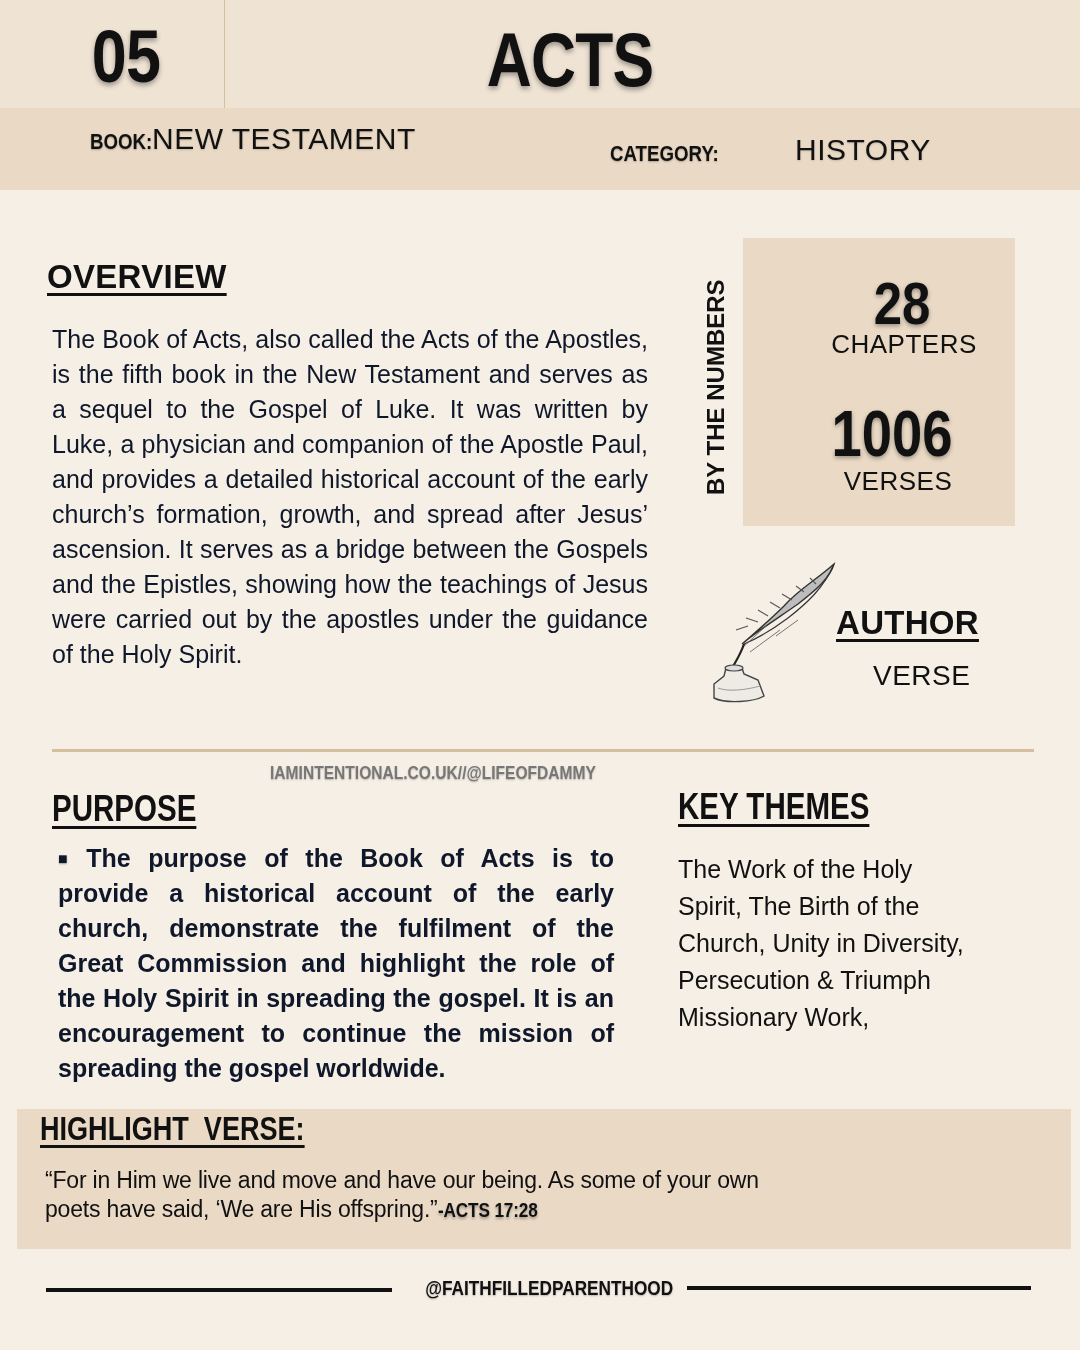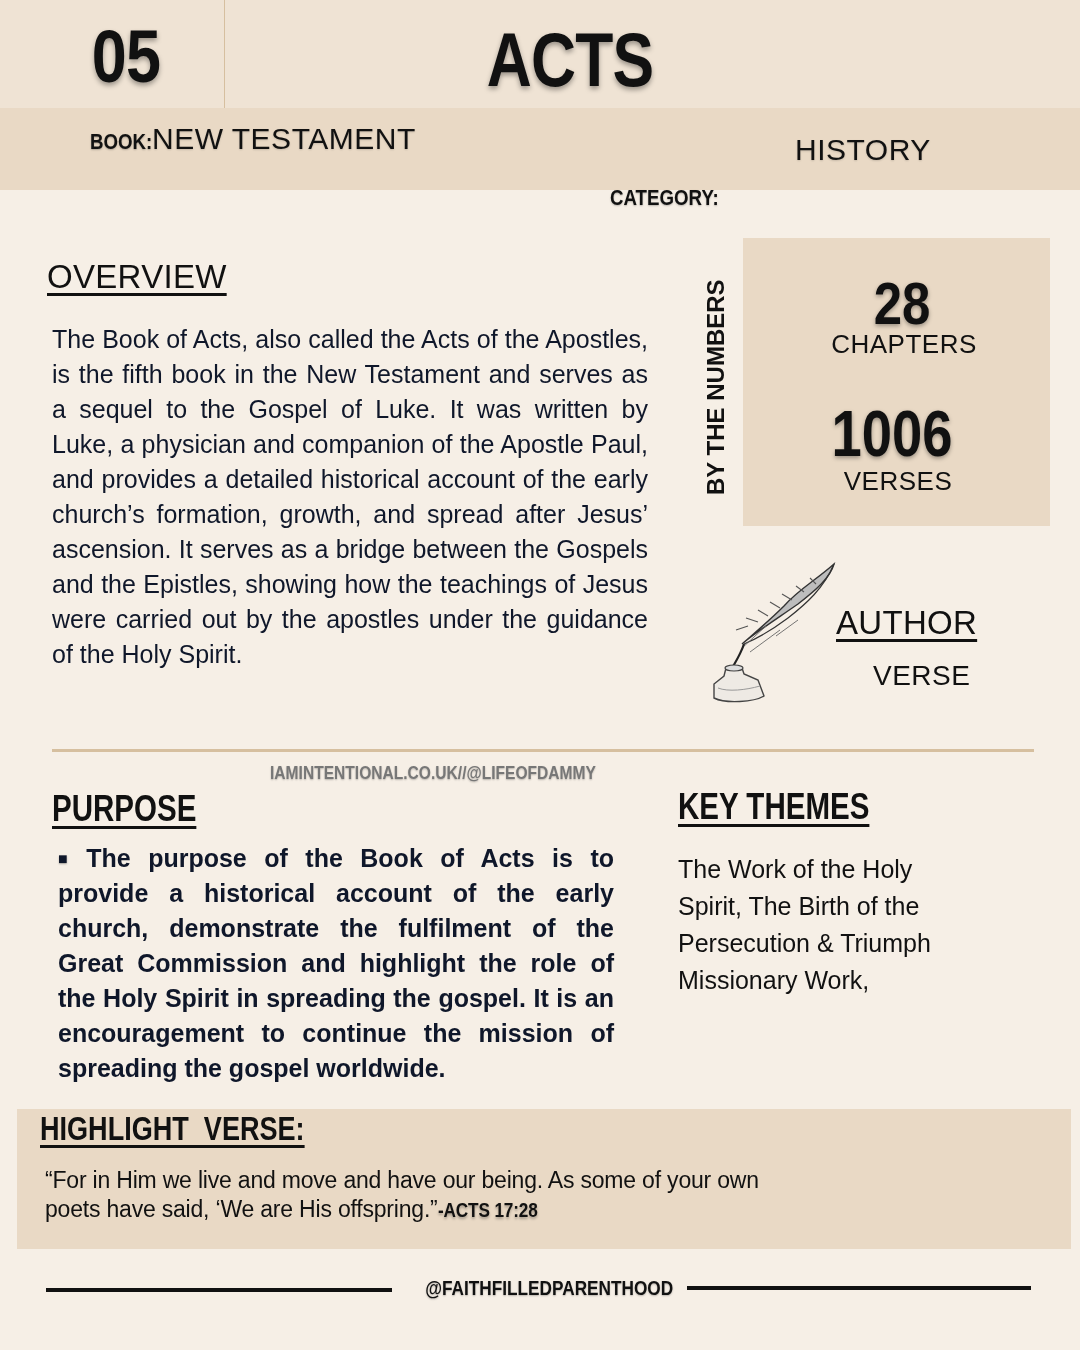--- a/index.html
+++ b/index.html
@@ -46,41 +46,41 @@
     transform: scaleX(0.85); transform-origin: left center;
     text-shadow: 0 1px 2px rgba(0,0,0,0.25);
   }
   .meta-value {
     font-size: 30px; letter-spacing: 0.5px;
     text-shadow: 0 1px 2px rgba(0,0,0,0.15);
   }
 
   
   .section-heading {
-    font-weight: 400; font-size: 33px;
+    font-weight: 700; font-size: 33px;
     text-decoration: underline; text-decoration-thickness: 3px;
     text-underline-offset: 5px;
     letter-spacing: 0.3px;
   }
   .condensed-heading {
     font-weight: 900; font-size: 36px;
     transform: scaleX(0.82); transform-origin: left center;
     text-decoration: underline; text-decoration-thickness: 3px;
     text-underline-offset: 5px;
   }
 
   .body-text {
     font-size: 25px; line-height: 35px;
     text-align: justify;
     color: #0f172a;
   }
 
   
   .stats-box {
-    left: 743px; top: 238px; width: 307px; height: 288px;
+    left: 743px; top: 238px; width: 272px; height: 288px;
     background: #e9d9c5;
   }
   .stats-vertical {
     left: 702px; top: 495px; width: 200px;
     transform: rotate(-90deg); transform-origin: left top;
     font-weight: 700; font-size: 24px; letter-spacing: 0px;
     white-space: nowrap;
   }
   .stat-number {
     width: 322px; text-align: center;
@@ -136,21 +136,21 @@
 <div class="abs header-top"></div>
 <div class="abs header-divider"></div>
 <div class="abs book-number">05</div>
 <div class="abs book-title">ACTS</div>
 
 <div class="abs header-band"></div>
 <div class="abs" style="left:90px; top:122px; display:flex; align-items:baseline; white-space:nowrap;text-align:center;">
   <span class="meta-label" style="width:62px; display:inline-block;">BOOK:</span>
   <span class="meta-value">NEW TESTAMENT</span>
 </div>
-<div class="abs" style="left:610px; top:141px; white-space:nowrap;margin-top:44px;">
+<div class="abs" style="left:610px; top:141px; white-space:nowrap;">
   <span class="meta-label" style="display:inline-block;">CATEGORY:</span>
 </div>
 <div class="abs meta-value" style="left:795px; top:133px; white-space:nowrap;">HISTORY</div>
 
 <div class="abs section-heading" style="left:47px; top:258px;">OVERVIEW</div>
 <div class="abs body-text" style="left:52px; top:322px; width:596px;">The Book of Acts, also called the Acts of the Apostles, is the fifth book in the New Testament and serves as a sequel to the Gospel of Luke. It was written by Luke, a physician and companion of the Apostle Paul, and provides a detailed historical account of the early church’s formation, growth, and spread after Jesus’ ascension. It serves as a bridge between the Gospels and the Epistles, showing how the teachings of Jesus were carried out by the apostles under the guidance of the Holy Spirit.</div>
 
 <div class="abs stats-vertical">BY THE NUMBERS</div>
 <div class="abs stats-box">
   <div class="abs stat-number" style="left:-2px; top:36px; font-size:60px;">28</div>
@@ -181,20 +181,21 @@
 
 <div class="abs condensed-heading" style="left:52px; top:788px;">PURPOSE</div>
 <div class="abs body-text" style="left:58px; top:841px; width:556px;font-weight:bold;">
   <span style="font-size:16px; vertical-align:3px; margin-right:8px; text-shadow:0 1px 2px rgba(0,0,0,0.3);">■</span><span>The purpose of the Book of Acts is to provide a historical account of the early church, demonstrate the fulfilment of the Great Commission and highlight the role of the Holy Spirit in spreading the gospel. It is an encouragement  to continue the mission of spreading the gospel worldwide.</span>
 </div>
 
 <div class="abs condensed-heading" style="left:678px; top:786px;">KEY THEMES</div>
 <div class="abs" style="left:678px; top:851px; font-size:25px; line-height:37px; white-space:nowrap;">
   <div>The Work of the Holy</div>
   <div>Spirit, The Birth of the</div>
+  <div>Church, Unity in Diversity,</div>
   <div>Persecution &amp; Triumph</div>
   <div>Missionary Work,</div>
 </div>
 
 <div class="abs highlight-box"></div>
 <div class="abs condensed-heading" style="left:40px; top:1110px; font-size:33px; white-space:pre;">HIGHLIGHT  VERSE:</div>
 <div class="abs verse-text" style="left:45px; top:1166px; width:900px; white-space:nowrap;">
   <div>“For in Him we live and move and have our being. As some of your own</div>
   <div><span>poets have said, ‘We are His offspring.”</span><span class="verse-ref">-ACTS 17:28</span></div>
 </div>

